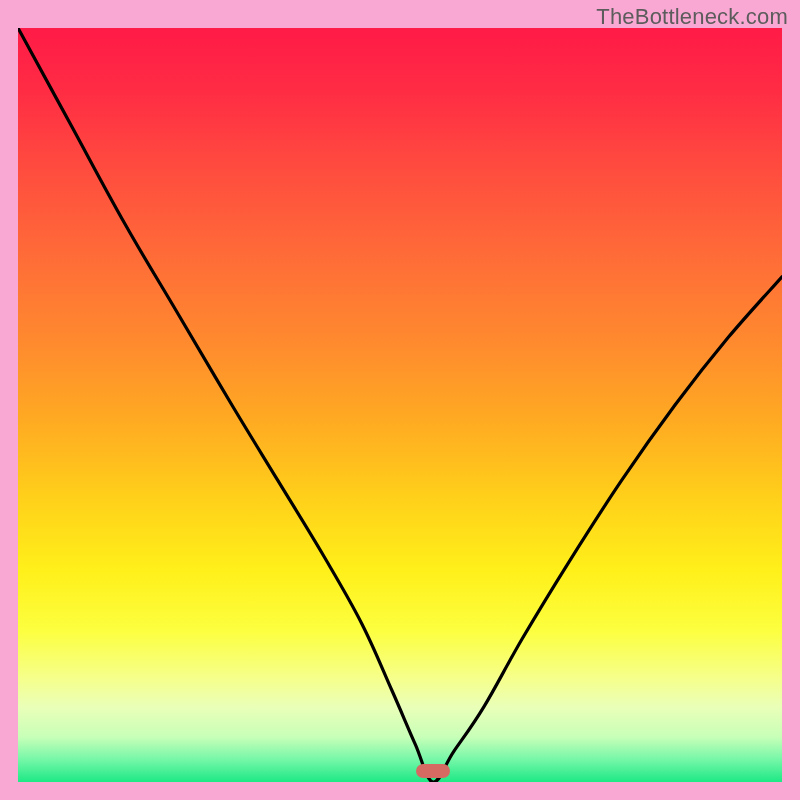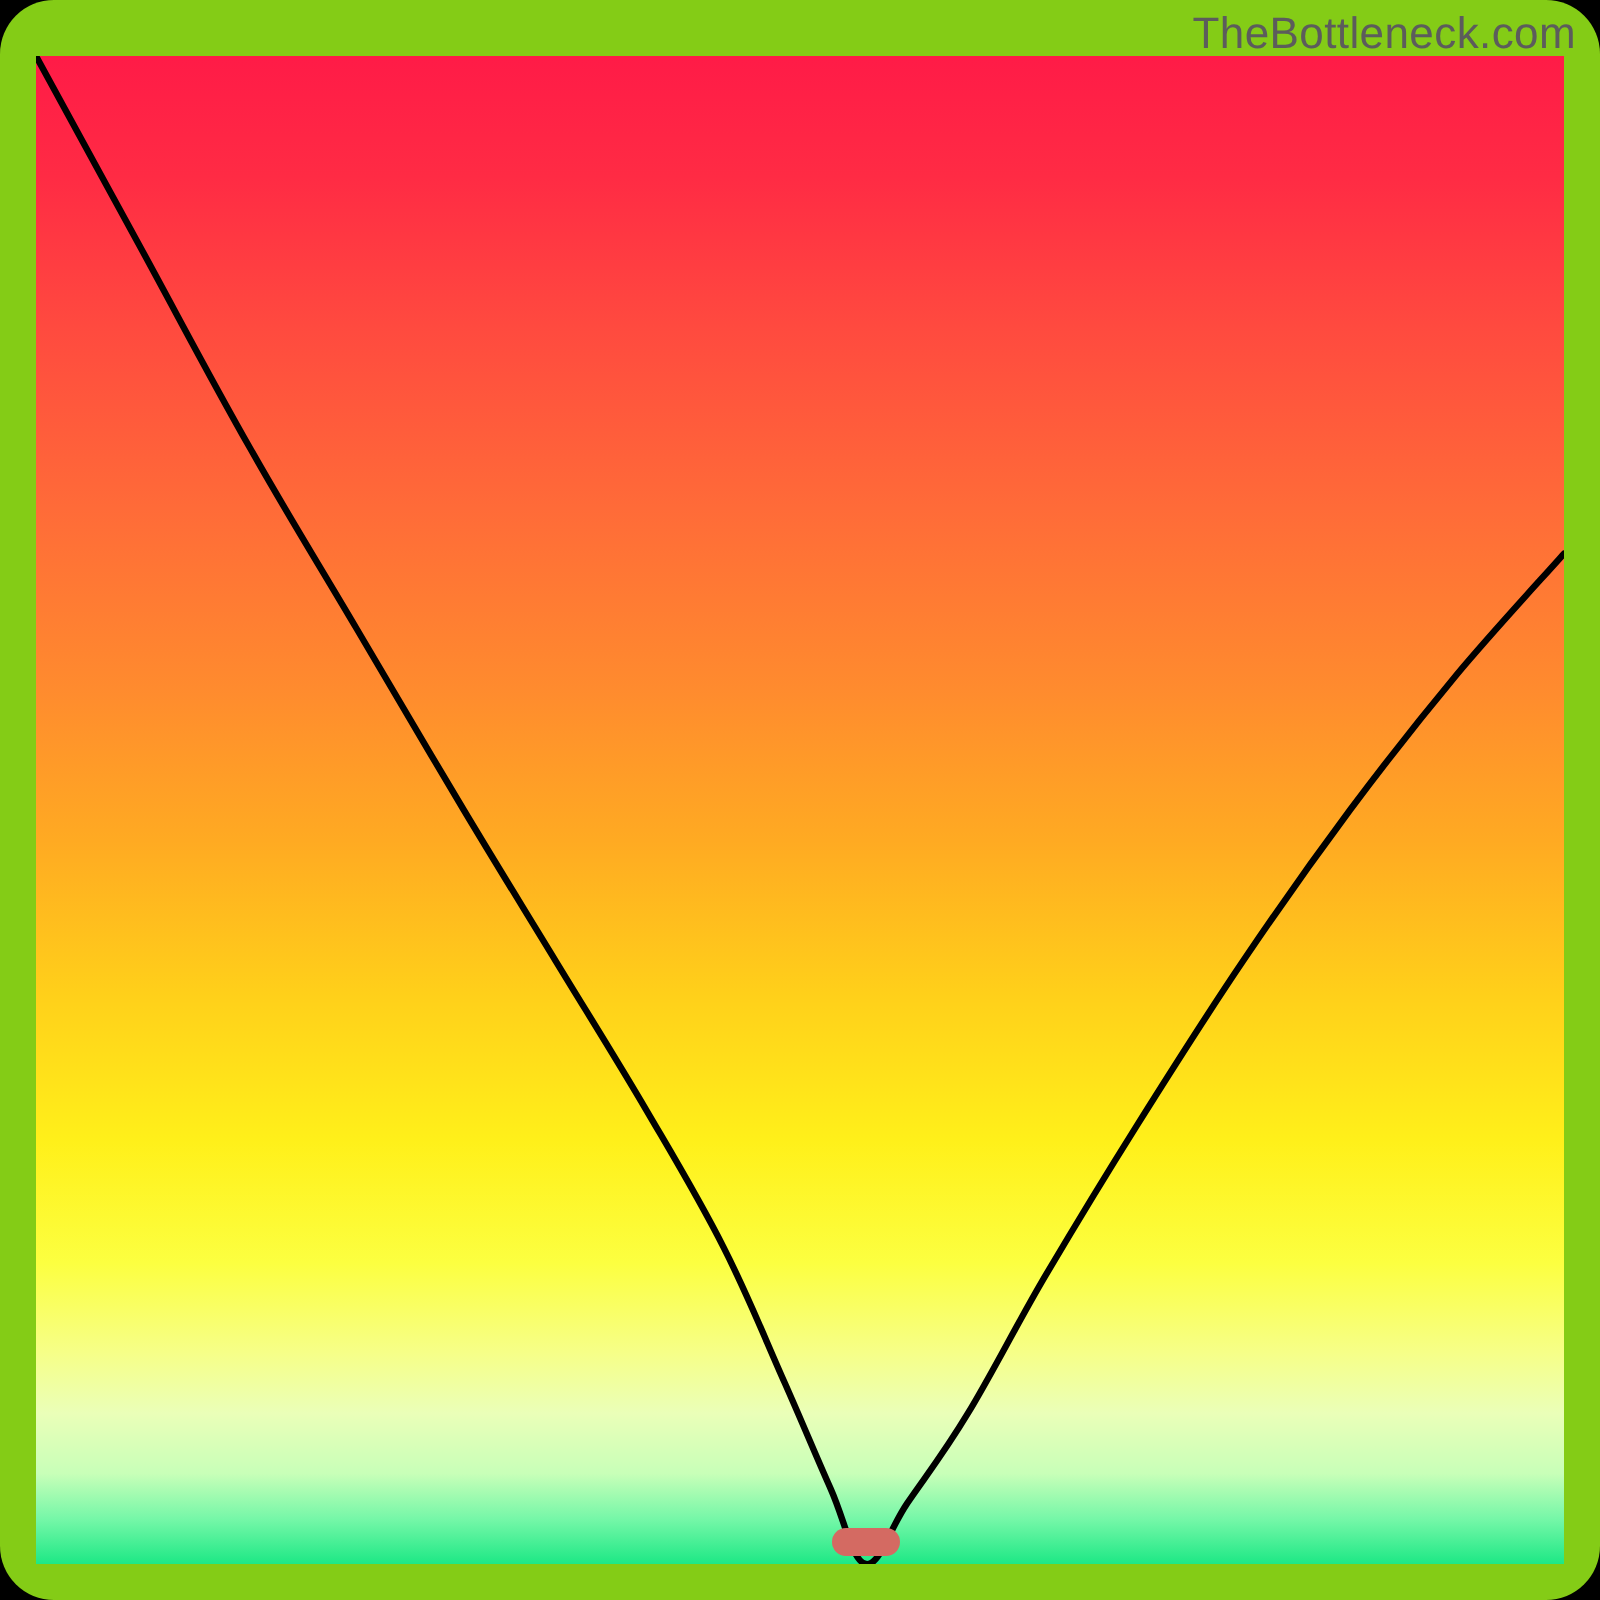--- a/index.html
+++ b/index.html
@@ -8,22 +8,21 @@
     width: 800px;
     height: 800px;
     overflow: hidden;
     font-family: Arial, Helvetica, sans-serif;
     background: #000;
   }
   .frame {
     position: relative;
     width: 800px;
     height: 800px;
-    background: #84cc16;
-    border-radius: 27px;
+    background: #f9a8d4;
   }
   .watermark {
     position: absolute;
     top: 4px;
     right: 12px;
     color: #5c5c5c;
     font-size: 22px;
     font-weight: 500;
     letter-spacing: 0.2px;
     z-index: 5;

